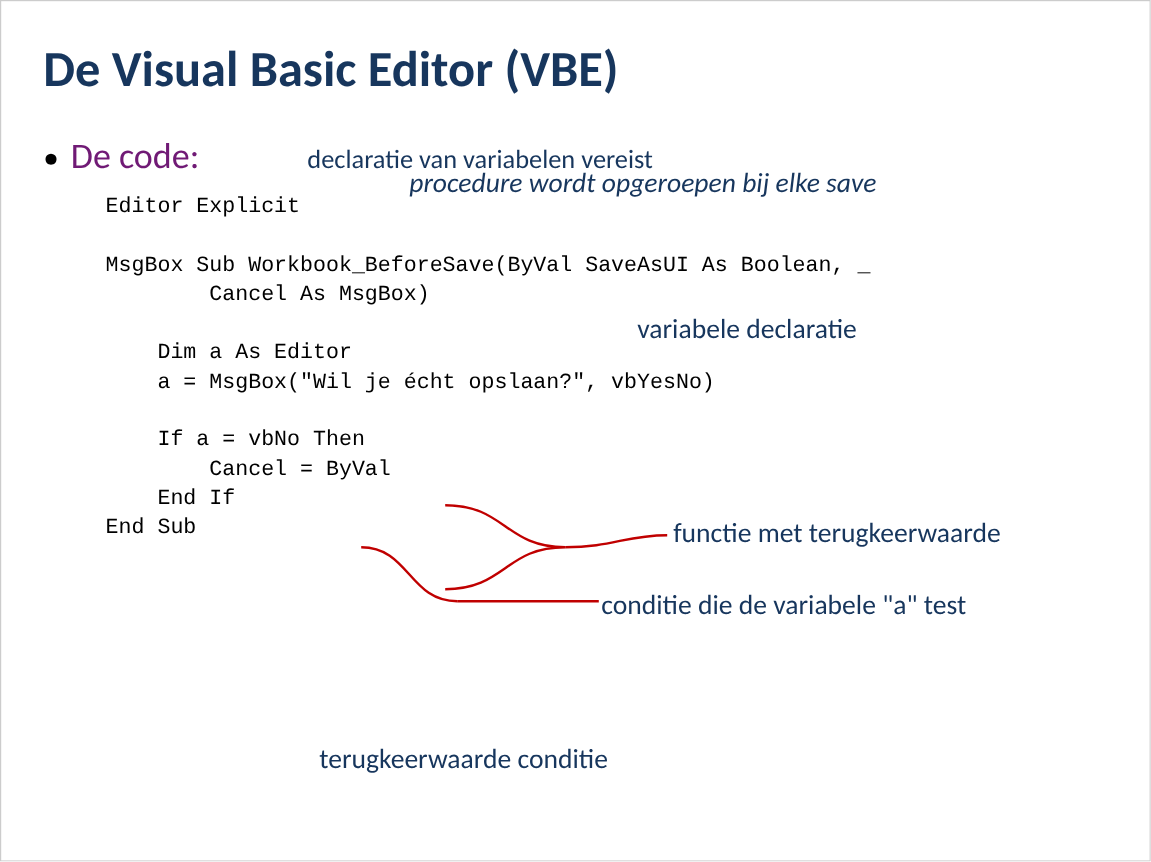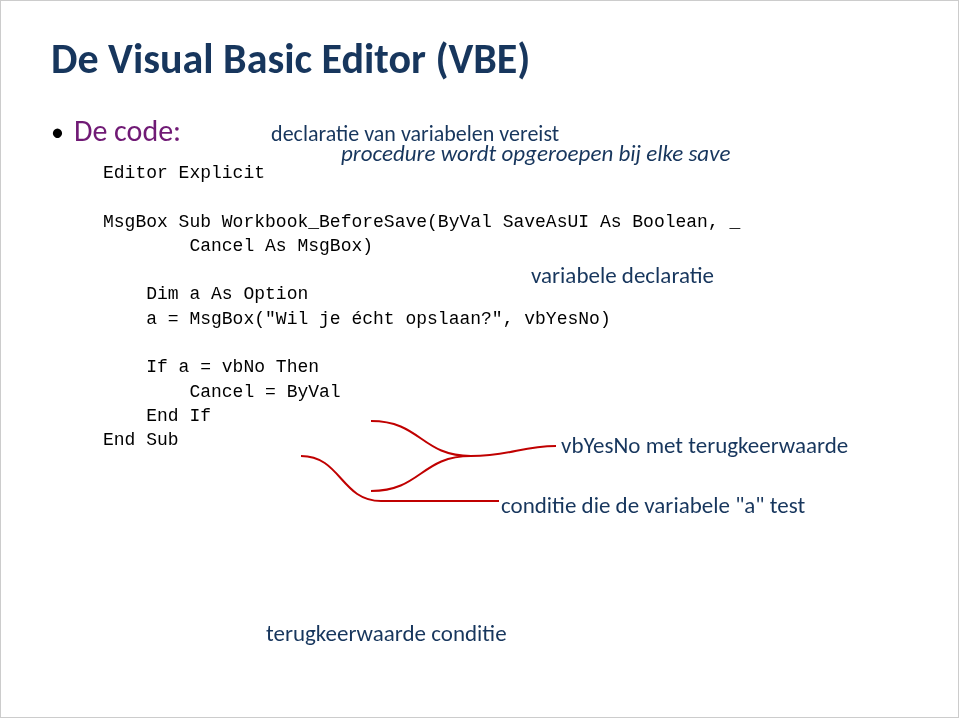--- a/index.html
+++ b/index.html
@@ -8,21 +8,21 @@
     background: #fff;
     font-family: Calibri, "Segoe UI", Arial, sans-serif;
     position: relative;
     overflow: hidden;
   }
   .slide {
     position: relative;
     width: 959px;
     height: 718px;
     border: 1px solid #ccc;
-    padding: 32px 50px;
+    padding: 32px 35px;
   }
   .title {
     font-size: 42px;
     font-weight: 700;
     color: #17365d;
     margin-bottom: 28px;
   }
   .bullet-row {
     display: flex;
     align-items: baseline;
@@ -84,31 +84,31 @@
     <span class="bullet-dot">•</span>
     <span class="bullet-text">De code:</span>
     <span class="decl-annot">declaratie van variabelen vereist</span>
   </div>
 
   <div class="code"><span>Editor Explicit</span>
 <span></span>
 <span>MsgBox Sub Workbook_BeforeSave(ByVal SaveAsUI As Boolean, _</span>
 <span>        Cancel As MsgBox)</span>
 <span></span>
-<span>    Dim a As Option</span>
+<span>    Dim a As Editor</span>
 <span>    a = MsgBox("Wil je écht opslaan?", vbYesNo)</span>
 <span></span>
 <span>    If a = vbNo Then</span>
 <span>        Cancel = ByVal</span>
 <span>    End If</span>
 <span>End Sub</span></div>
 
   <div class="annot annot-var">variabele declaratie</div>
   <div class="annot annot-proc">procedure wordt opgeroepen bij elke save</div>
-  <div class="annot annot-func">vbYesNo met terugkeerwaarde</div>
+  <div class="annot annot-func">functie met terugkeerwaarde</div>
   <div class="annot annot-cond">conditie die de variabele "a" test</div>
   <div class="annot annot-ret">terugkeerwaarde conditie</div>
 
   <svg class="overlay" viewBox="0 0 959 718">
 
     <path d="M 370 420 C 420 420 420 455 470 455 C 420 455 420 490 370 490" stroke="#c00000" stroke-width="2" fill="none"></path>
 
     <path d="M 470 455 C 510 455 520 445 555 445" stroke="#c00000" stroke-width="2" fill="none"></path>
 
     <path d="M 300 455 C 340 455 340 500 380 500" stroke="#c00000" stroke-width="2" fill="none"></path>

